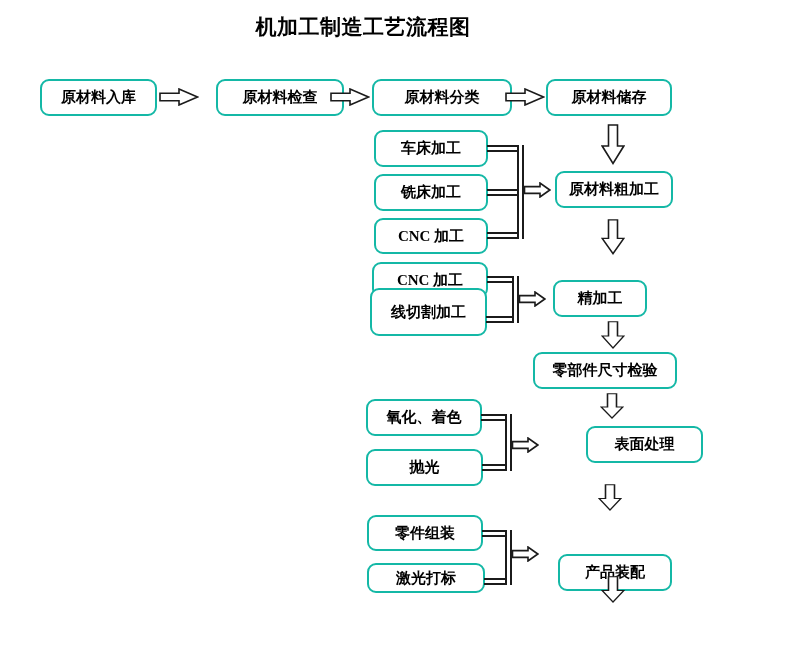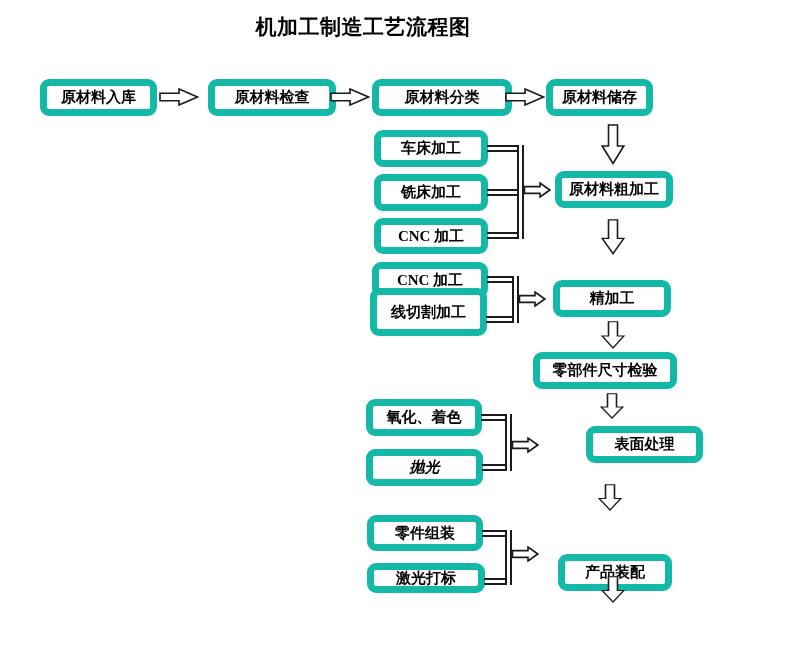--- a/index.html
+++ b/index.html
@@ -17,50 +17,50 @@
     position: absolute;
     left: 0; top: 13px; width: 726px;
     text-align: center;
     font-size: 21px;
     font-weight: bold;
     letter-spacing: 0.5px;
     white-space: nowrap;
   }
   .node {
     position: absolute;
-    border: 7px solid #14b8a6;
+    border: 2px solid #14b8a6;
     border-radius: 9px;
     background: #ffffff;
     display: flex;
     align-items: center;
     justify-content: center;
     font-weight: bold;
     font-size: 15px;
     white-space: nowrap;
   }
   .arr { position: absolute; display: block; }
   .arr polygon { fill: #ffffff; stroke: #1b1b1b; stroke-width: 1.6; stroke-linejoin: miter; }
   .dbl-h { position: absolute; height: 7px; border-top: 2px solid #1b1b1b; border-bottom: 2px solid #1b1b1b; }
   .dbl-v { position: absolute; width: 7px;  border-left: 2px solid #1b1b1b; border-right: 2px solid #1b1b1b; background: #ffffff; }
 
   
   .pos-n1  { left: 40px;  top: 79px;  width: 117px; height: 37px; }
-  .pos-n2  { left: 208px; top: 79px;  width: 128px; height: 37px; }
+  .pos-n2  { left: 216px; top: 79px;  width: 128px; height: 37px; }
   .pos-n3  { left: 372px; top: 79px;  width: 140px; height: 37px; }
-  .pos-n4  { left: 546px; top: 79px;  width: 107px; height: 37px; }
+  .pos-n4  { left: 546px; top: 79px;  width: 126px; height: 37px; }
   .pos-n5  { left: 374px; top: 130px; width: 114px; height: 37px; }
   .pos-n6  { left: 374px; top: 174px; width: 114px; height: 37px; }
   .pos-n7  { left: 374px; top: 218px; width: 114px; height: 36px; }
   .pos-n8  { left: 555px; top: 171px; width: 118px; height: 37px; }
   .pos-n9  { left: 372px; top: 262px; width: 116px; height: 36px; }
   .pos-n10 { left: 370px; top: 288px; width: 117px; height: 48px; }
-  .pos-n11 { left: 553px; top: 280px; width: 118px; height: 37px; }
+  .pos-n11 { left: 553px; top: 280px; width: 94px; height: 37px; }
   .pos-n12 { left: 533px; top: 352px; width: 144px; height: 37px; }
   .pos-n13 { left: 366px; top: 399px; width: 116px; height: 37px; }
-  .pos-n14 { left: 366px; top: 449px; width: 117px; height: 37px; font-style: italic; }
+  .pos-n14 { left: 366px; top: 449px; width: 117px; height: 37px; }
   .pos-n15 { left: 555px; top: 426px; width: 117px; height: 37px; margin-left: 31px; }
   .pos-n16 { left: 367px; top: 515px; width: 116px; height: 36px; }
   .pos-n17 { left: 367px; top: 563px; width: 118px; height: 30px; }
   .pos-n18 { left: 558px; top: 535px; width: 114px; height: 37px; margin-top: 19px; }
   .pos-n19 { left: 562px; top: 606px; width: 107px; height: 37px; }
 
   
   .pos-a1 { left: 159px; top: 88px; width: 40px; height: 18px; }
   .pos-a2 { left: 330px; top: 88px; width: 40px; height: 18px; }
   .pos-a3 { left: 505px; top: 88px; width: 40px; height: 18px; }

